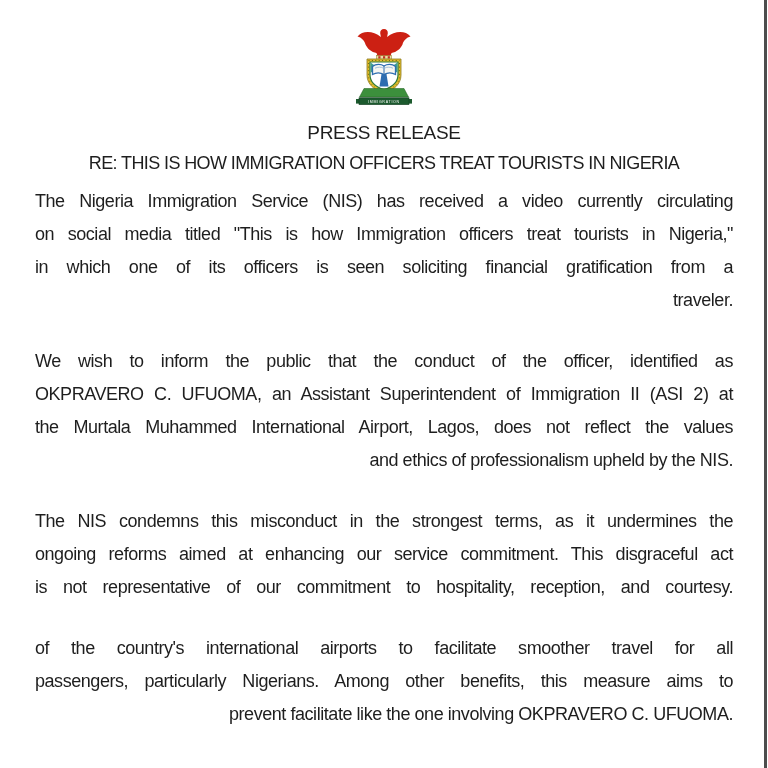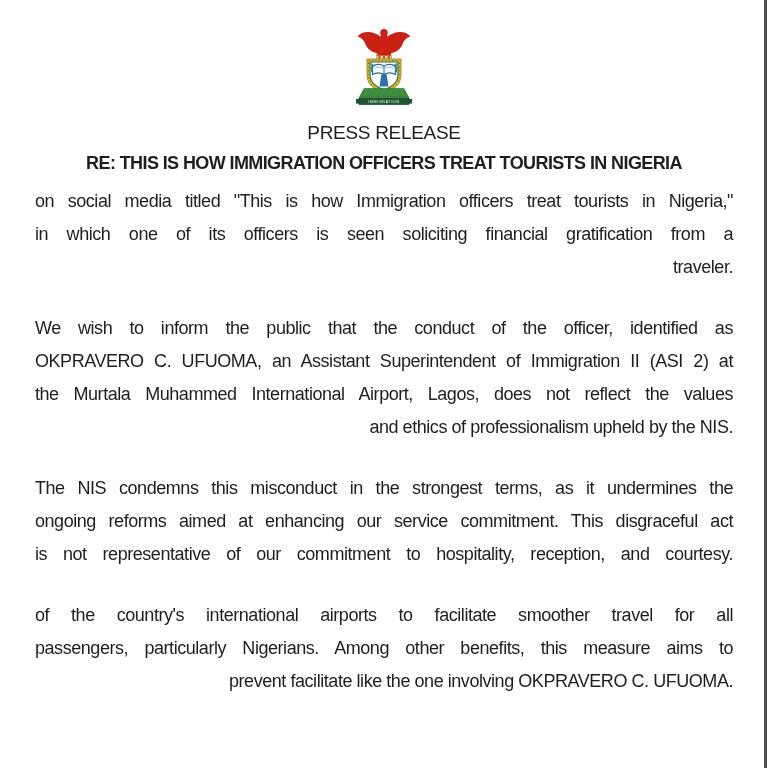--- a/index.html
+++ b/index.html
@@ -37,21 +37,21 @@
     margin-top: 14px;
     text-align: center;
     font-weight: normal;
     font-size: 19px;
     letter-spacing: -0.3px;
     white-space: nowrap;
   }
   .subject {
     margin-top: 9px;
     text-align: center;
-    font-weight: bold;
+    font-weight: normal;
     font-size: 18px;
     letter-spacing: -0.6px;
     white-space: nowrap;
   }
   .content {
     margin: 11px 35px 0 35px;
     font-size: 18px;
     line-height: 33px;
     letter-spacing: -0.45px;
   }
@@ -117,20 +117,21 @@
       <text x="32" y="76.9" text-anchor="middle" font-size="3.6" letter-spacing="0.7" fill="#ffffff" font-family="Liberation Sans, sans-serif">IMMIGRATION</text>
     </g>
   </svg>
 </div>
 
 <div class="press-title">PRESS RELEASE</div>
 <div class="subject">RE: THIS IS HOW IMMIGRATION OFFICERS TREAT TOURISTS IN NIGERIA</div>
 
 <div class="content">
   <div class="para">
+    <div class="line j">The Nigeria Immigration Service (NIS) has received a video currently circulating</div>
     <div class="line j">on social media titled "This is how Immigration officers treat tourists in Nigeria,"</div>
     <div class="line j">in which one of its officers is seen soliciting financial gratification from a</div>
     <div class="line">traveler.</div>
   </div>
   <div class="para">
     <div class="line j">We wish to inform the public that the conduct of the officer, identified as</div>
     <div class="line j">OKPRAVERO C. UFUOMA, an Assistant Superintendent of Immigration II (ASI 2) at</div>
     <div class="line j">the Murtala Muhammed International Airport, Lagos, does not reflect the values</div>
     <div class="line">and ethics of professionalism upheld by the NIS.</div>
   </div>

